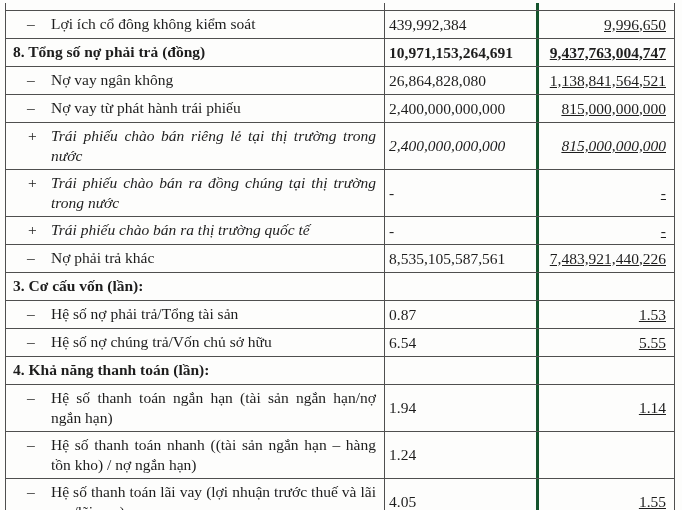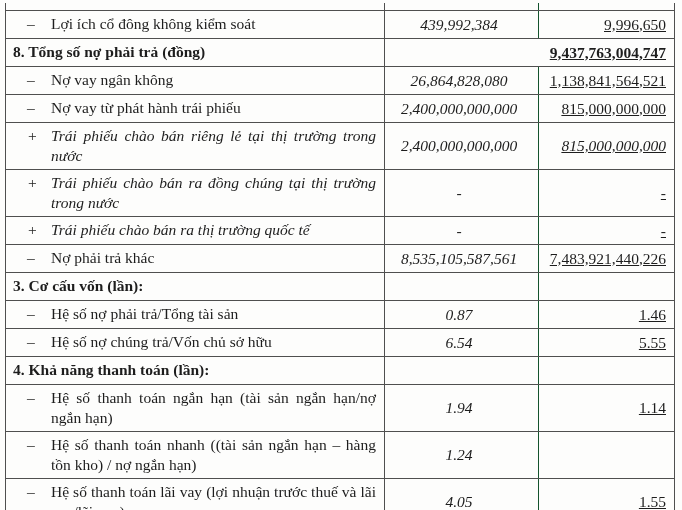--- a/index.html
+++ b/index.html
@@ -17,22 +17,22 @@
     box-sizing:border-box;background:#fdfdfc;
   }
   .row{
     display:flex;border-bottom:1px solid #4f4f4f;min-height:28px;
     box-sizing:border-box;align-items:stretch;
   }
   .partial-row{display:flex;align-items:stretch;}
   .partial-row.top{height:7px;border-bottom:1px solid #4f4f4f;}
   .c1{width:379px;border-right:1px solid #4f4f4f;box-sizing:border-box;
       display:flex;align-items:flex-start;padding:3px 8px 3px 7px;}
-  .c2{width:154px;border-right:1px solid #14532d;box-sizing:border-box;
-      display:flex;align-items:center;justify-content:center;padding:2px 9px 2px 4px;font-style:italic;}
+  .c2{width:154px;border-right:3px solid #14532d;box-sizing:border-box;
+      display:flex;align-items:center;justify-content:flex-start;padding:2px 9px 2px 4px;}
   .c3{flex:1;display:flex;align-items:center;justify-content:flex-end;padding:2px 8px 2px 4px;text-decoration:underline;}
   .partial-row .c1,.partial-row .c2,.partial-row .c3{padding:0;}
   .prefix{flex:none;width:38px;padding-left:14px;box-sizing:border-box;}
   .lbl{flex:1;text-align:justify;}
   .row.section .lbl{text-align:left;}
   .row.bold{font-weight:bold;}
   .row.italic{font-style:italic;}
   .num{white-space:nowrap;}
 </style>
 </head>
@@ -57,20 +57,23 @@
             <span class="num">439,992,384</span>
           </div>
           <div class="c3">
             <span class="num">9,996,650</span>
           </div>
         </div>
         <div class="row bold section">
           <div class="c1">
             <span class="lbl">8. Tổng số nợ phải trả (đồng)</span>
           </div>
+          <div class="c2">
+            <span class="num">10,971,153,264,691</span>
+          </div>
           <div class="c3">
             <span class="num">9,437,763,004,747</span>
           </div>
         </div>
         <div class="row">
           <div class="c1">
             <span class="prefix">–</span>
             <span class="lbl">Nợ vay ngân không</span>
           </div>
           <div class="c2">
@@ -153,21 +156,21 @@
         </div>
         <div class="row">
           <div class="c1">
             <span class="prefix">–</span>
             <span class="lbl">Hệ số nợ phải trả/Tổng tài sản</span>
           </div>
           <div class="c2">
             <span class="num">0.87</span>
           </div>
           <div class="c3">
-            <span class="num">1.46</span>
+            <span class="num">1.53</span>
           </div>
         </div>
         <div class="row">
           <div class="c1">
             <span class="prefix">–</span>
             <span class="lbl">Hệ số nợ chúng trả/Vốn chủ sở hữu</span>
           </div>
           <div class="c2">
             <span class="num">6.54</span>
           </div>

